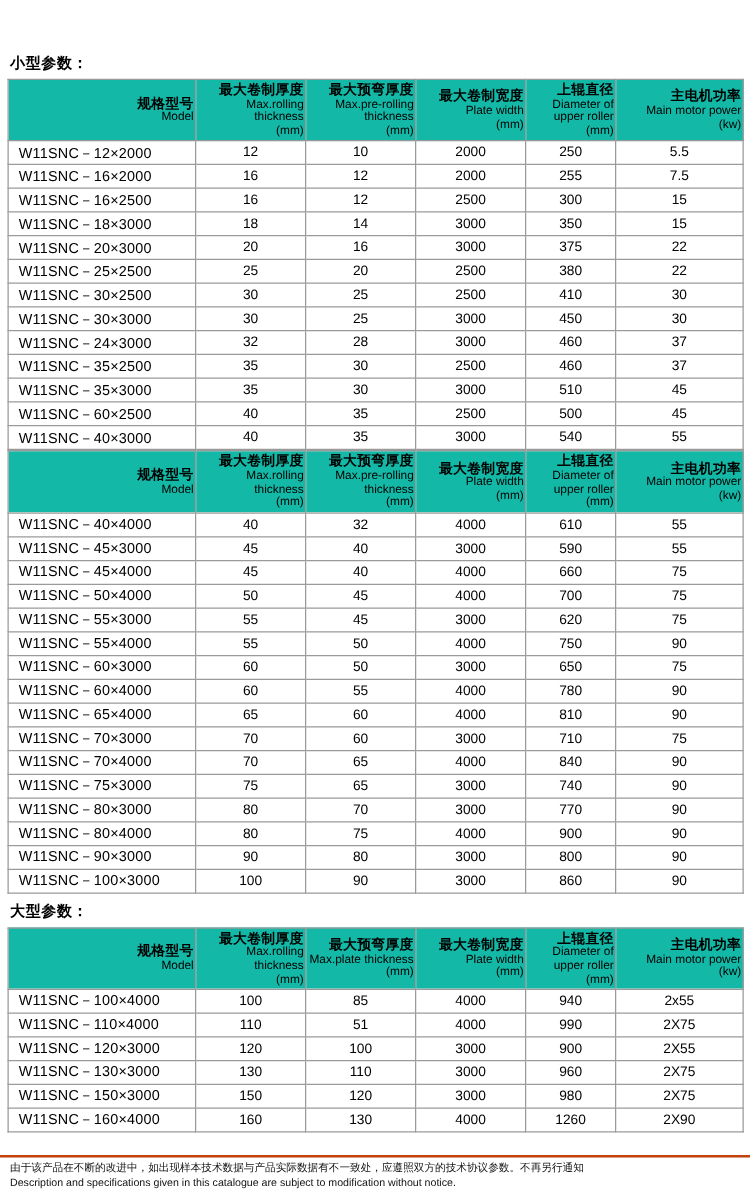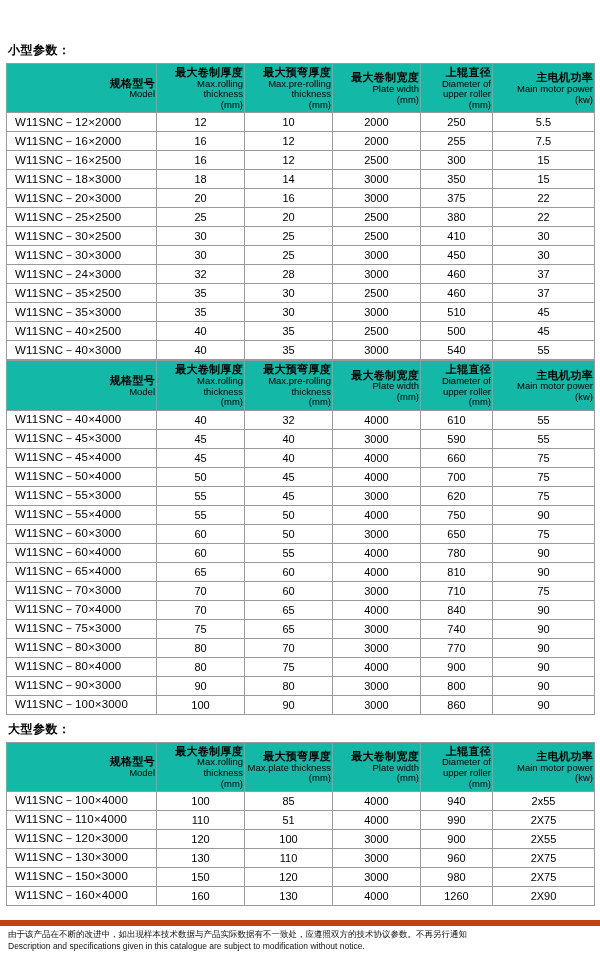--- a/index.html
+++ b/index.html
@@ -85,21 +85,21 @@
   col.c4 { width: 72px; }
   col.c5 { width: 102px; }
 
   .footer {
     position: absolute;
     left: 0;
     bottom: 0;
     width: 600px;
     box-sizing: border-box;
     padding: 3px 6px 4px 8px;
-    border-top: 6px solid #c2410c;
+    border-top: 2px solid #c2410c;
     font-size: 8.5px;
     line-height: 1.35;
     color: #111;
   }
   .footer div { white-space: nowrap; }
   .spacer { height: 6px; }
 </style>
 </head>
 <body>
 
@@ -231,21 +231,21 @@
         </tr>
         <tr>
           <td class="model">W11SNC－35×3000</td>
           <td>35</td>
           <td>30</td>
           <td>3000</td>
           <td>510</td>
           <td>45</td>
         </tr>
         <tr>
-          <td class="model">W11SNC－40×2500</td>
+          <td class="model">W11SNC－60×2500</td>
           <td>40</td>
           <td>35</td>
           <td>2500</td>
           <td>500</td>
           <td>45</td>
         </tr>
         <tr>
           <td class="model">W11SNC－40×3000</td>
           <td>40</td>
           <td>35</td>

